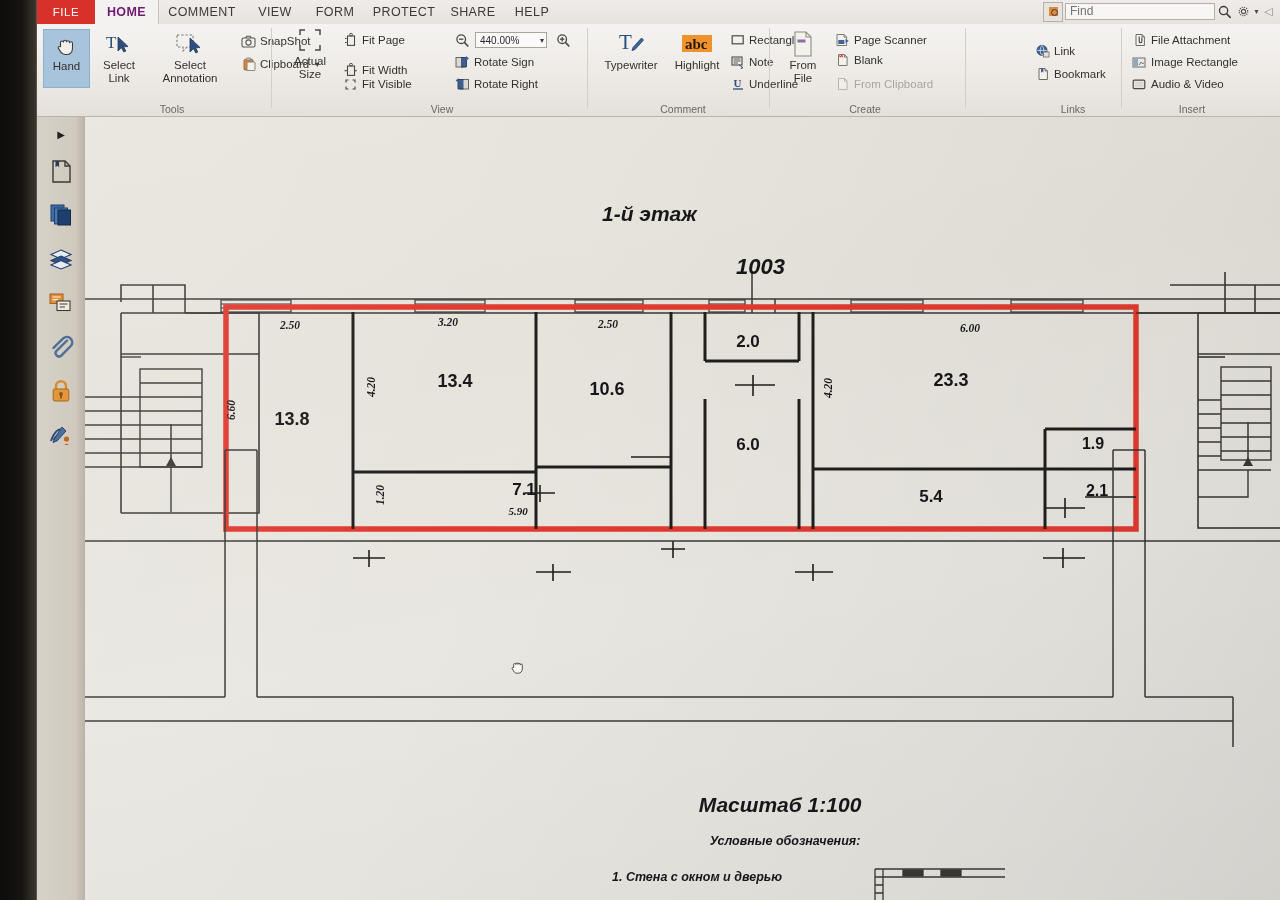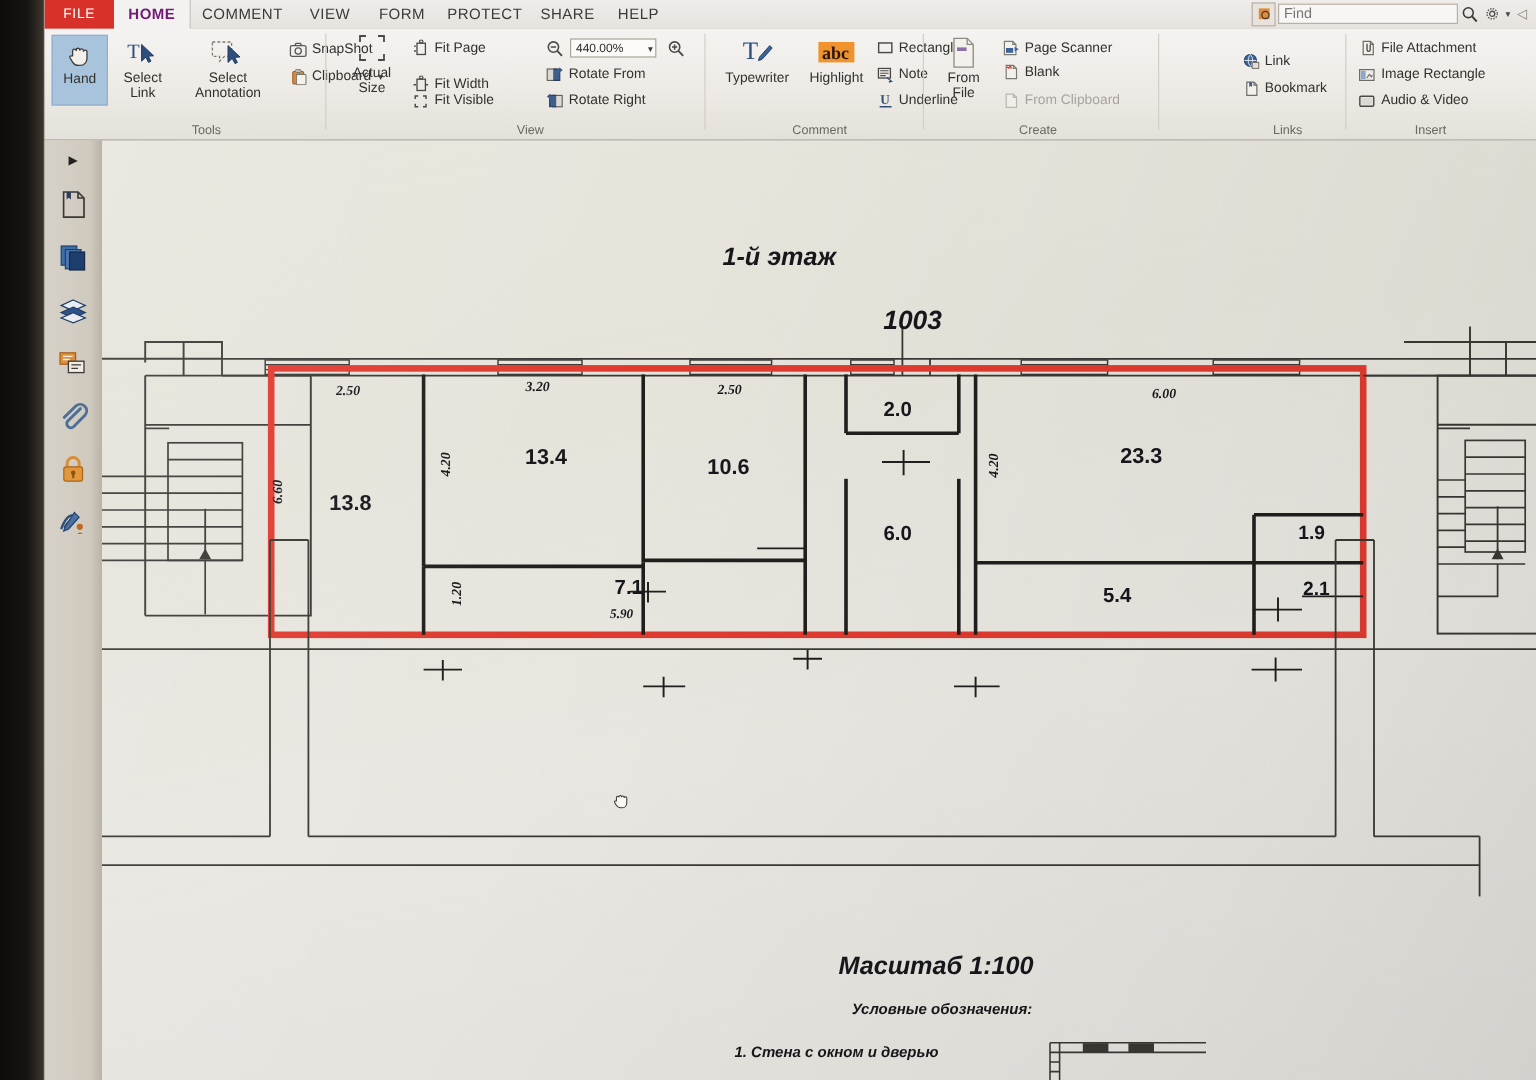--- a/index.html
+++ b/index.html
@@ -267,21 +267,21 @@
         </div>
 
         <div class="smallrow" style="left:182px;top:30px">
           <span class="gl">
             <svg width="15" height="14" viewBox="0 0 15 14">
                 <rect x="1" y="2.5" width="8" height="9.5" fill="#dcd9d2" stroke="#5b5954" stroke-width=".9"></rect>
                 <path d="M6 2.5 h5.5 v9.5 H6" fill="#3f5e8c" stroke="#24405f" stroke-width=".9"></path>
                 <path d="M11 1 l3 2.4 -3 2.4z" fill="#3f5e8c"></path>
               </svg>
           </span>
-          <span>Rotate From</span>
+          <span>Rotate Sign</span>
         </div>
         <div class="smallrow" style="left:182px;top:52px">
           <span class="gl">
             <svg width="15" height="14" viewBox="0 0 15 14">
                 <rect x="5.5" y="2.5" width="8" height="9.5" fill="#dcd9d2" stroke="#5b5954" stroke-width=".9"></rect>
                 <path d="M8.5 2.5 H3 v9.5 h5.5" fill="#3f5e8c" stroke="#24405f" stroke-width=".9"></path>
                 <path d="M3.6 1 l-3 2.4 3 2.4z" fill="#3f5e8c"></path>
               </svg>
           </span>
           <span>Rotate Right</span>

